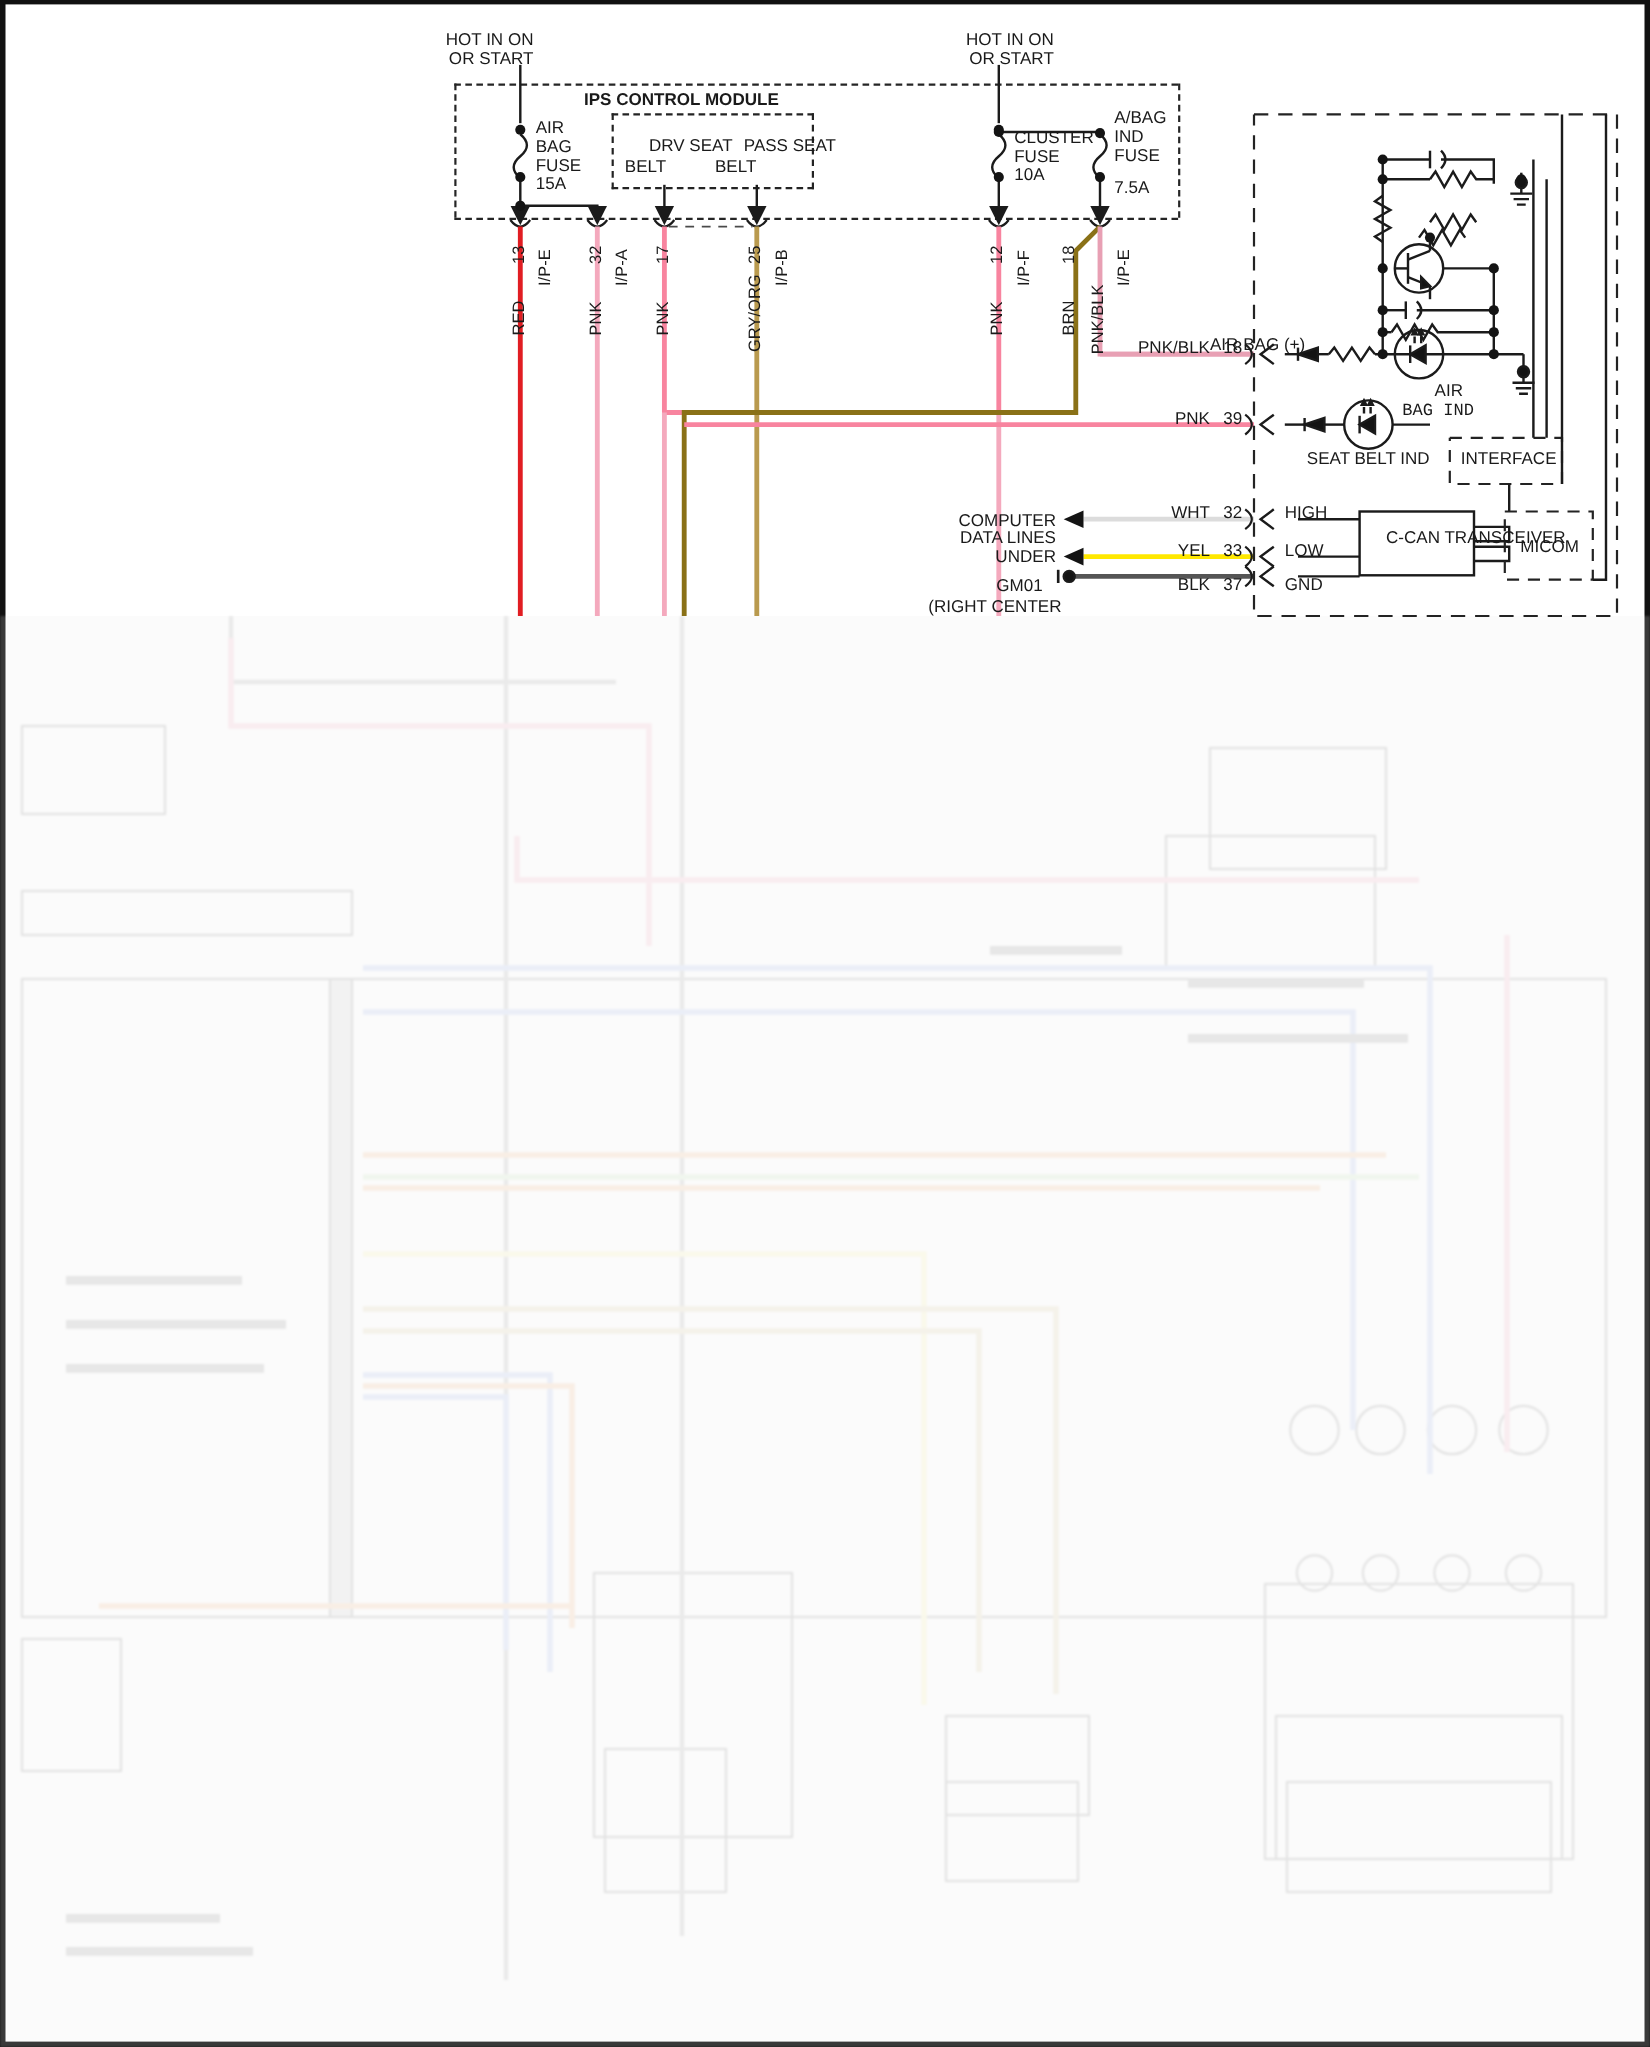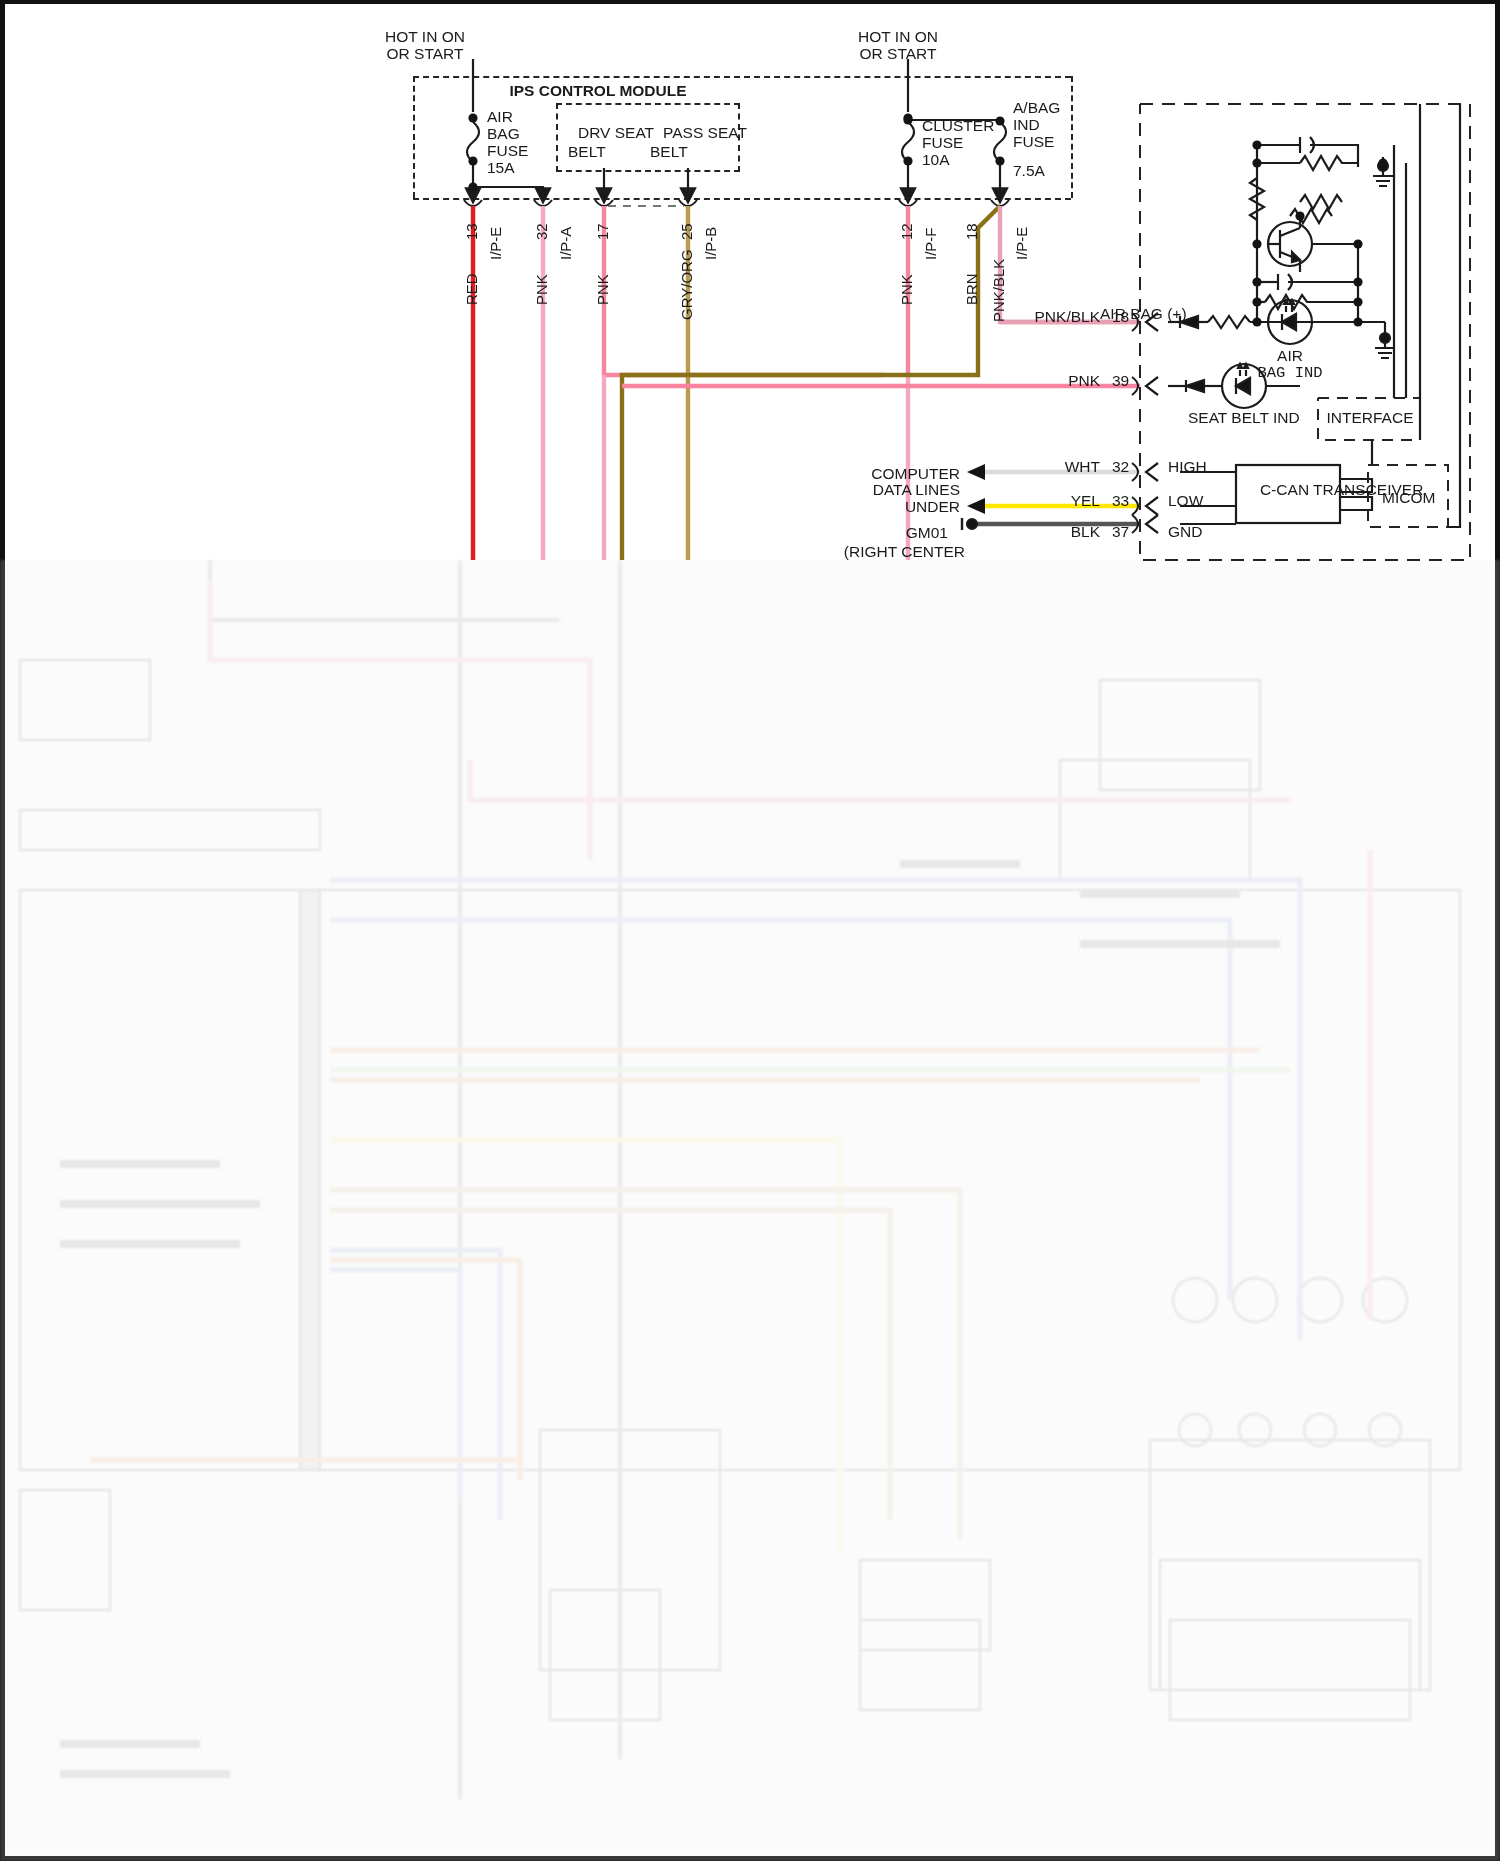--- a/index.html
+++ b/index.html
@@ -20,21 +20,21 @@
   #faded{
     position:absolute;left:0;top:560px;width:1500px;height:1301px;
     opacity:0.17;
     filter:blur(1.1px);
     background:#fdfdfd;
   }
   #faded-border{position:absolute;left:6px;top:560px;width:1488px;height:1295px;background:#f7f7f7;opacity:0.5;}
 
   .lbl{position:absolute;font-size:15.5px;color:#1a1a1a;white-space:nowrap;line-height:17px;letter-spacing:0px;}
   .lbl.r{text-align:right;}
-  .lbl.c{text-align:center;}
+  .lbl.c{text-align:right;}
   .vlbl{position:absolute;font-size:15px;color:#1a1a1a;white-space:nowrap;
         transform-origin:0 0; transform:rotate(-90deg);}
 
   .dash-h{position:absolute;height:0;border-top:2px dashed #252525;}
   .dash-v{position:absolute;width:0;border-left:2px dashed #252525;}
   .box-dash{position:absolute;border:2px dashed #232323;background:transparent;}
 
   svg{position:absolute;overflow:visible;}
 </style>
 </head>

